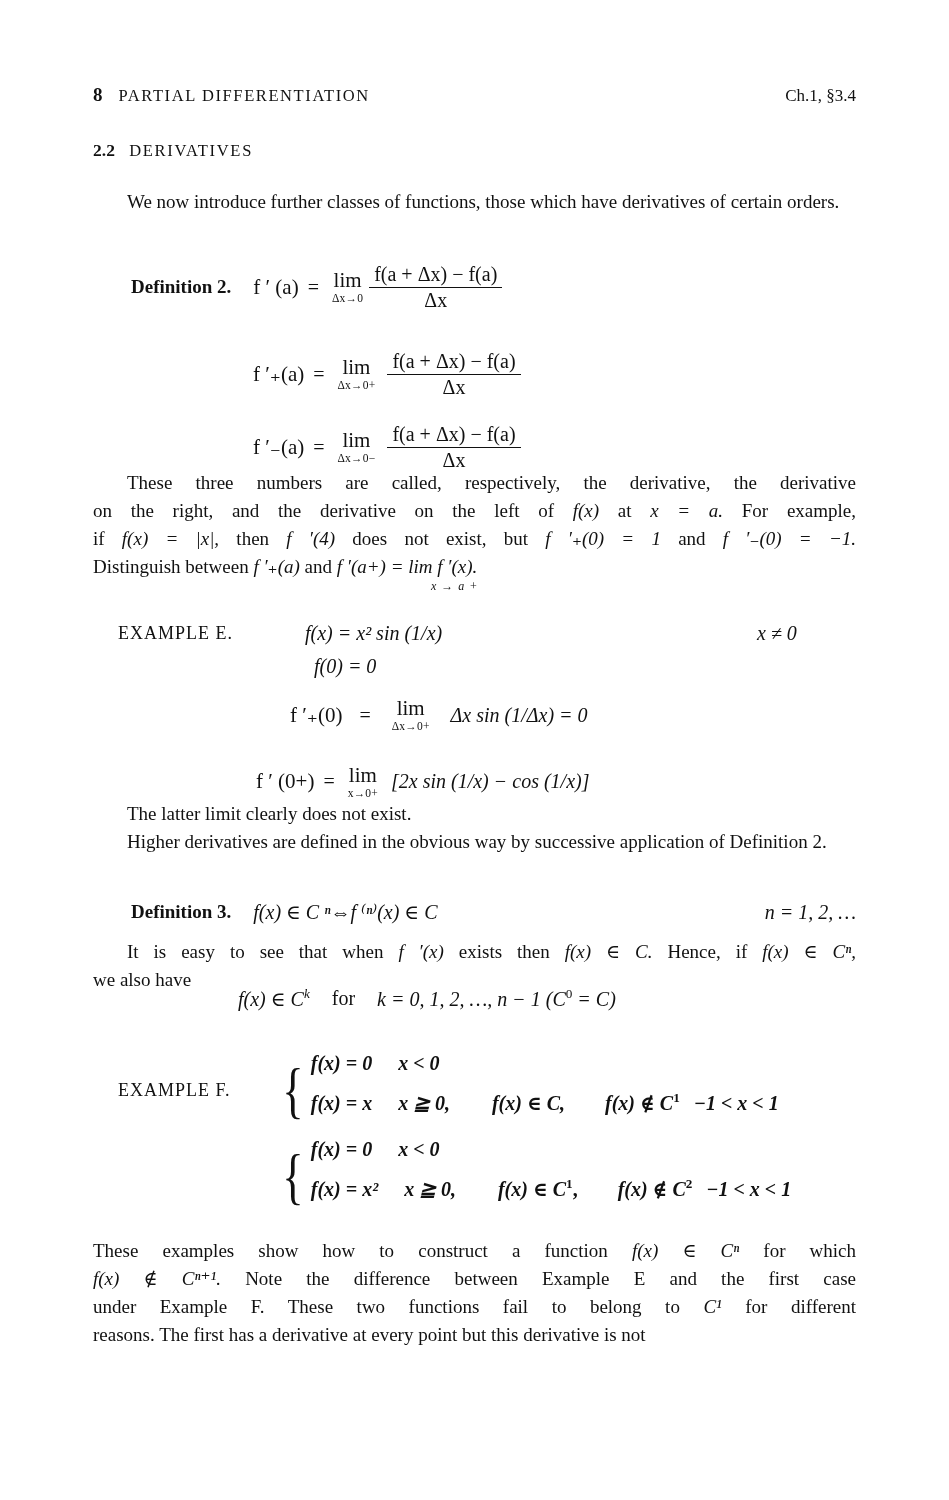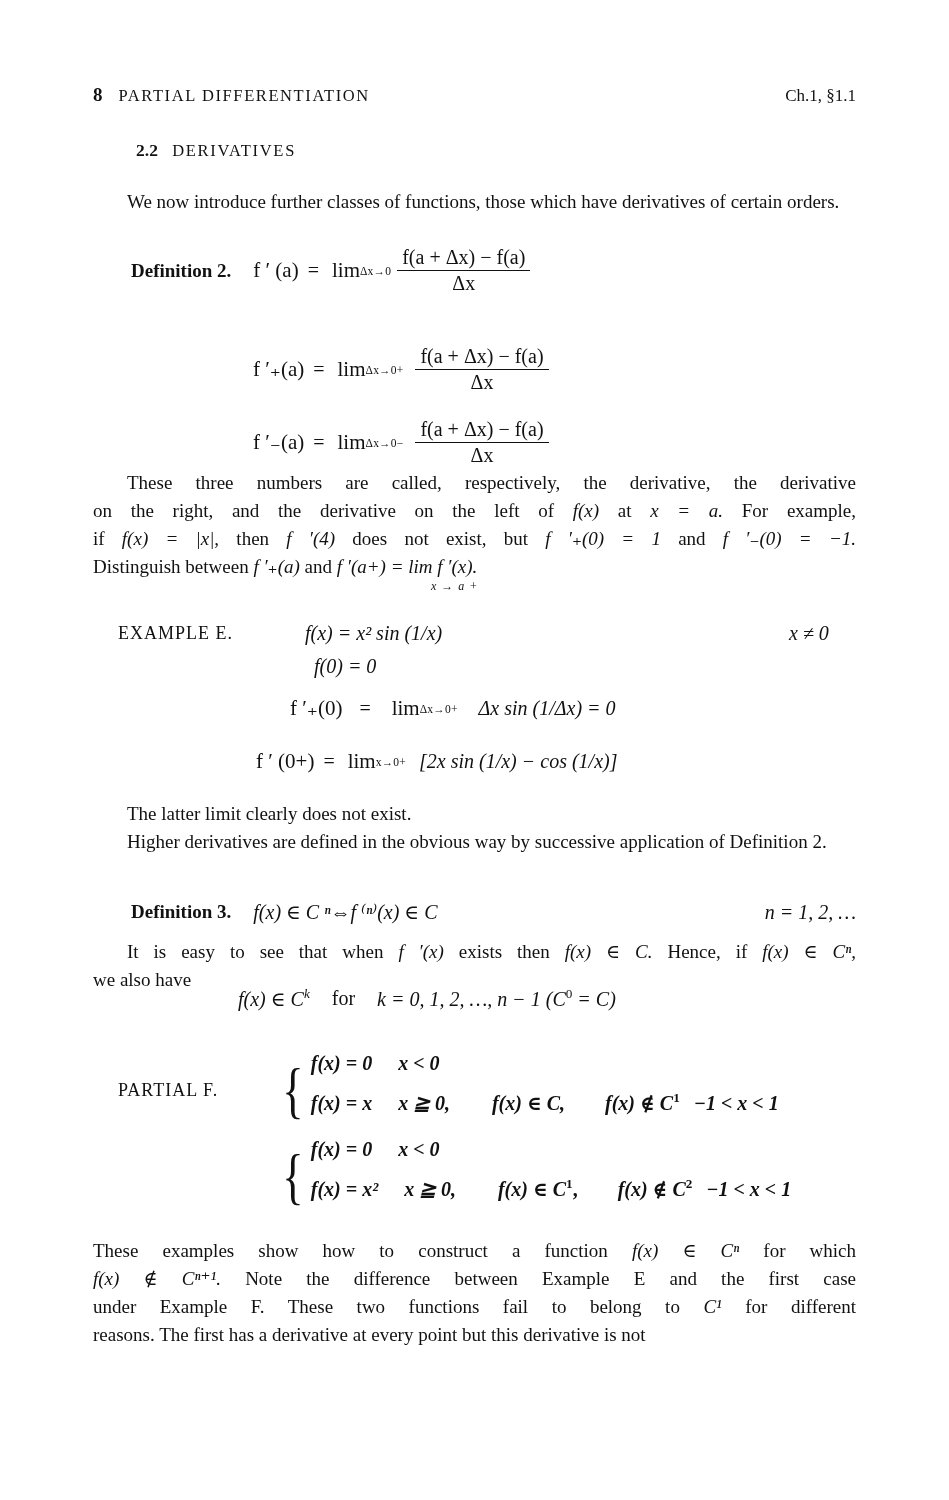--- a/index.html
+++ b/index.html
@@ -53,21 +53,20 @@
     font-size: 17px;
   }
 
   
   .sectionhead {
     position: absolute;
     top: 140px;
     left: 0;
     font-size: 16.5px;
     letter-spacing: 1.2px;
-    margin-left: 43px;
   }
   .sectionhead .num {
     font-weight: bold;
     font-size: 17.5px;
     letter-spacing: 0;
   }
   .sectionhead .nm {
     font-variant: small-caps;
     letter-spacing: 1.7px;
   }
@@ -105,21 +104,21 @@
   }
   .lhs {
     font-size: 21px;
     white-space: nowrap;
   }
   .eq { margin: 0 9px; }
 
   
   .lim {
     display: inline-flex;
-    flex-direction: row;
+    flex-direction: column;
     align-items: center;
     justify-content: center;
     margin: 12px 4px;
   }
   .lim .op {
     font-style: normal;
     font-size: 21px;
     line-height: 1;
   }
   .lim .sub {
@@ -204,31 +203,31 @@
 </head>
 <body>
 
 <div class="page">
 
   <div class="runhead">
     <div class="runhead-left">
       <span class="folio">8</span>
       <span class="runtitle">PARTIAL DIFFERENTIATION</span>
     </div>
-    <div class="runhead-right">Ch.1, §1.1</div>
+    <div class="runhead-right">Ch.1, §3.4</div>
   </div>
 
   <div class="sectionhead">
     <span class="num">2.2</span>
     <span class="nm" style="margin-left:9px;">DERIVATIVES</span>
   </div>
 
   <div class="para indent" style="top:188px;">We now introduce further classes of functions, those which have derivatives of certain orders.</div>
 
-  <div class="disp" style="top:246px; left:38px;">
+  <div class="disp" style="top:258px; left:38px;">
     <div class="eqrow">
       <span class="deflabel">Definition 2.</span>
       <span class="lhs" style="margin-left:22px;">f ′ (a)</span>
       <span class="eq">=</span>
       <span class="lim">
         <span class="op">lim</span>
         <span class="sub">Δx→0</span>
       </span>
       <span class="frac">
         <span class="num">f(a + Δx) − f(a)</span>
@@ -297,21 +296,21 @@
     <div class="eqrow" style="margin-top:8px; margin-left:138px;">
       <span class="lhs">f ′ (0+)</span>
       <span class="eq">=</span>
       <span class="lim">
         <span class="op">lim</span>
         <span class="sub">x→0+</span>
       </span>
       <span style="margin-left:9px;"><i>[2x sin (1/x) − cos (1/x)]</i></span>
     </div>
   </div>
-  <div class="rightnote" style="top:622px; left:696px;"><i>x ≠ 0</i></div>
+  <div class="rightnote" style="top:622px; left:664px;"><i>x ≠ 0</i></div>
 
   <div class="para indent" style="top:800px;">The latter limit clearly does not exist.</div>
   <div class="para indent" style="top:828px;">Higher derivatives are defined in the obvious way by successive application of Definition 2.</div>
 
   <div class="disp" style="top:900px; left:38px; width:725px;">
     <div class="eqrow" style="justify-content:flex-start;">
       <span class="deflabel">Definition 3.</span>
       <span style="margin-left:22px; font-size:20px;"><i>f(x) ∈ C ⁿ⇔f ⁽ⁿ⁾(x) ∈ C</i></span>
       <span style="margin-left:auto; font-size:20px;"><i>n = 1, 2, …</i></span>
     </div>
@@ -325,21 +324,21 @@
   <div class="disp" style="top:986px; left:145px;">
     <div class="eqrow">
       <span style="font-size:20px;"><i>f(x) ∈ C</i><sup class="sp">k</sup></span>
       <span style="margin-left:22px; font-size:20px;">for</span>
       <span style="margin-left:22px; font-size:20px;"><i>k = 0, 1, 2, …, n − 1 (C</i><sup class="spu">0</sup><i> = C)</i></span>
     </div>
   </div>
 
   <div class="disp" style="top:1052px; left:25px;">
     <div style="display:flex; align-items:center;">
-      <span class="exlabel" style="width:160px;">PARTIAL F.</span>
+      <span class="exlabel" style="width:160px;">EXAMPLE F.</span>
       <div class="cases">
         <span class="brace">{</span>
         <div class="caselines">
           <div class="caseline">
             <i>f(x) = 0</i>
             <i class="cond">x &lt; 0</i>
           </div>
           <div class="caseline">
             <i>f(x) = x</i>
             <i class="cond">x ≧ 0,</i>

